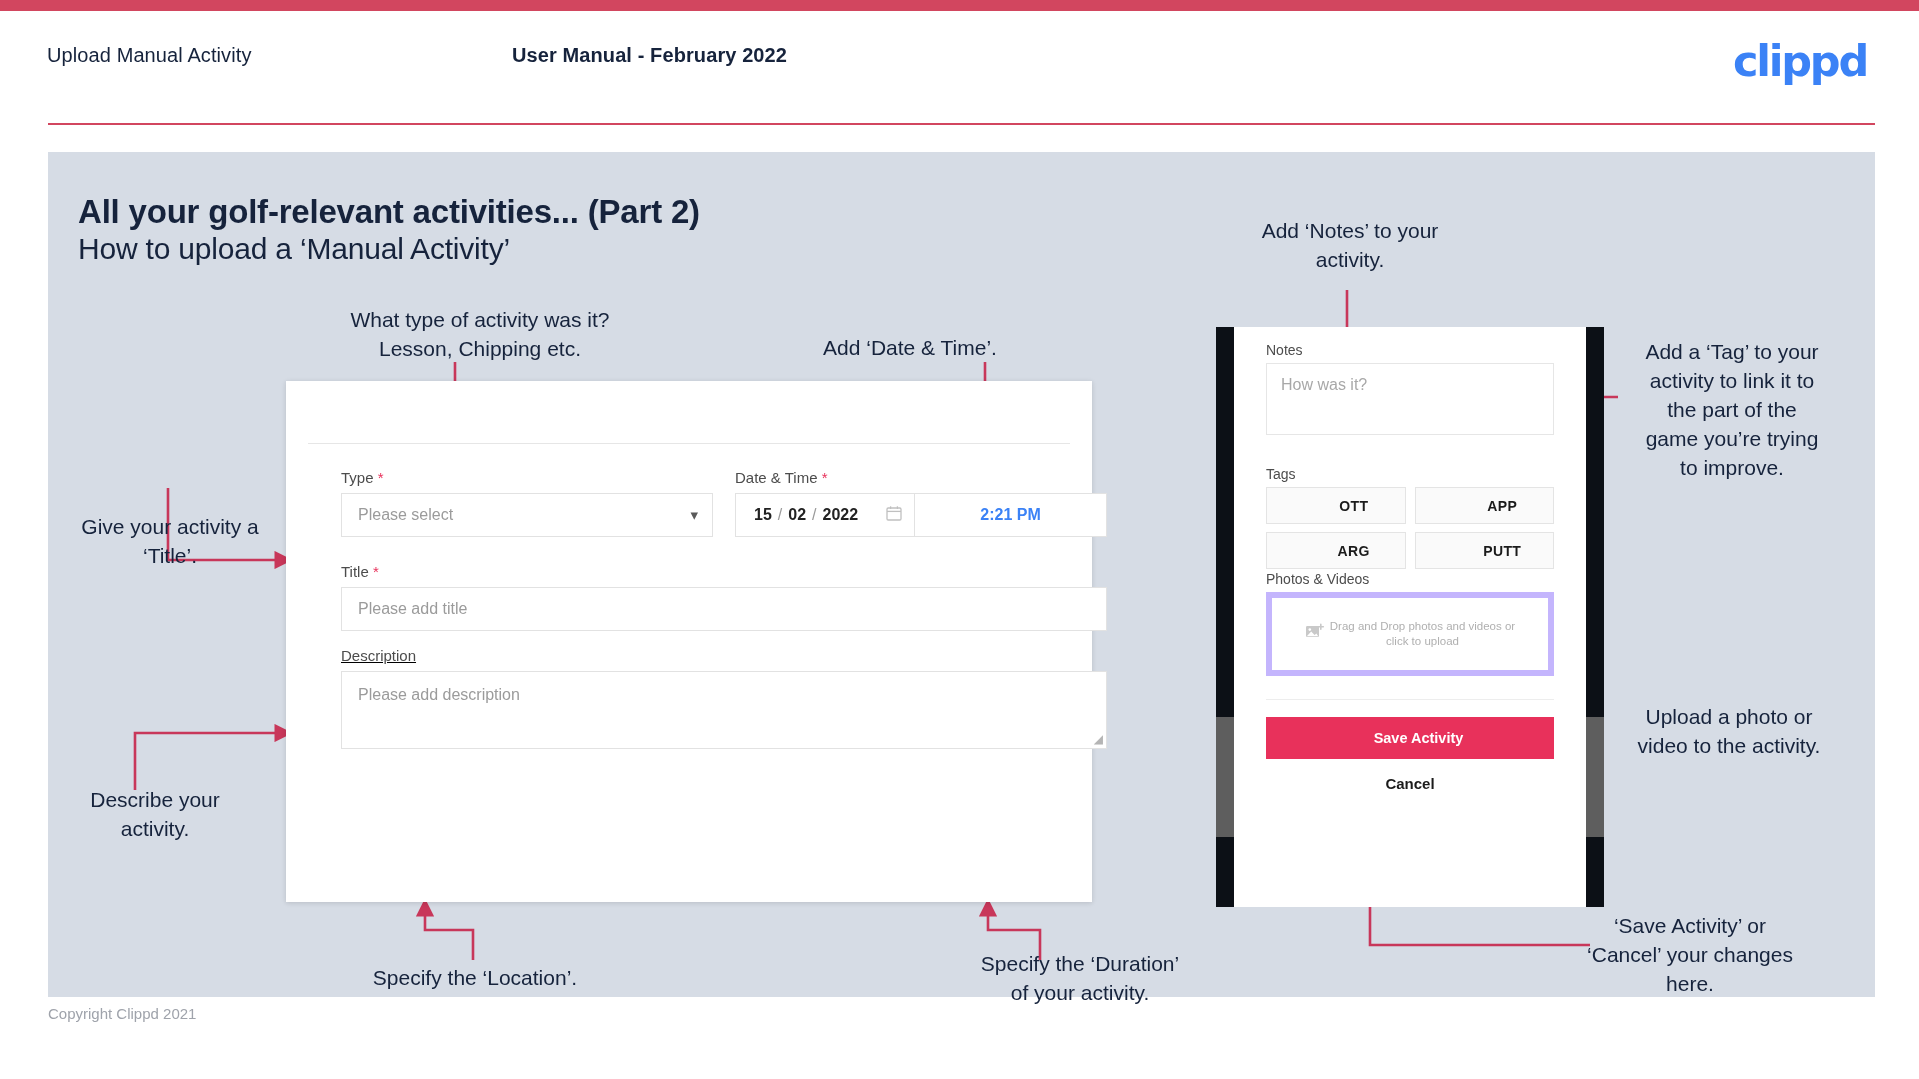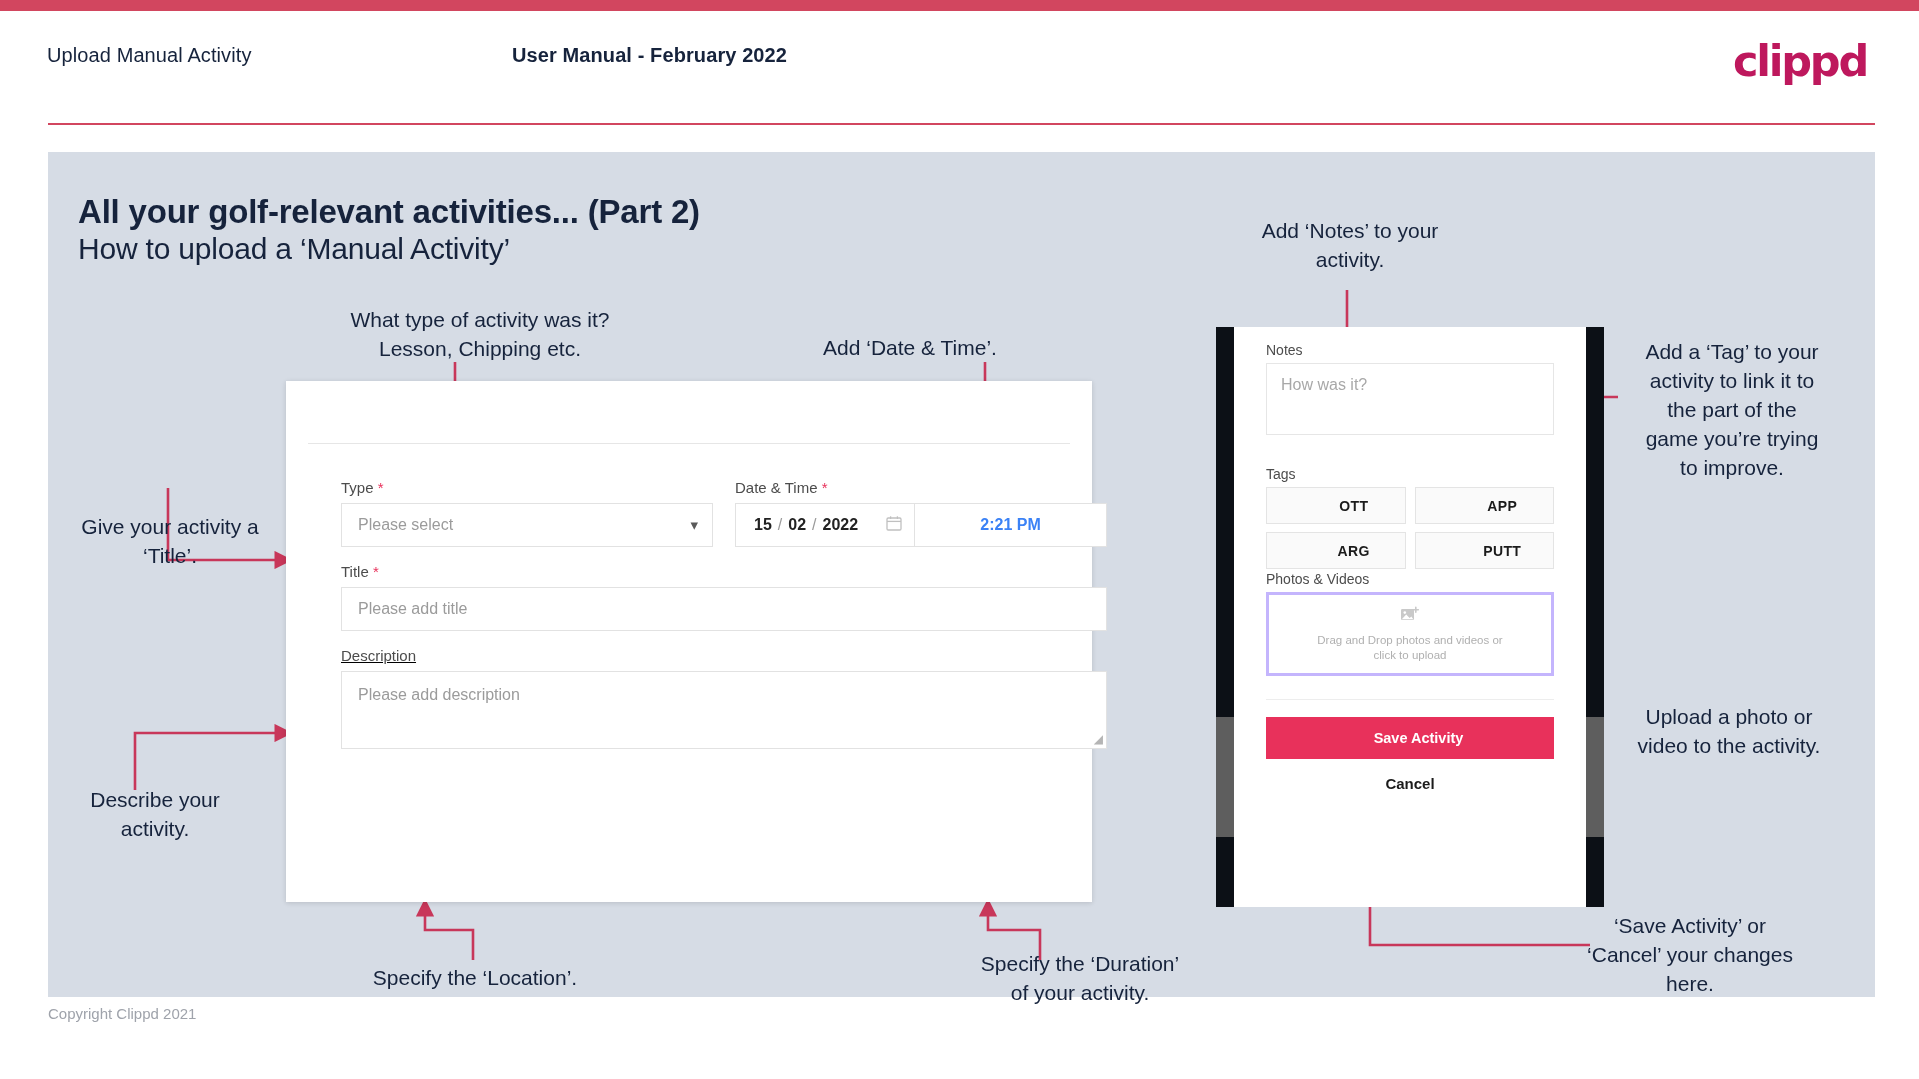--- a/index.html
+++ b/index.html
@@ -29,21 +29,21 @@
     letter-spacing: .1px;
   }
   .header-sub {
     position: absolute; left: 512px; top: 44px;
     font-size: 20px; color: #16233c; font-weight: 700;
     letter-spacing: .1px;
   }
   .logo {
     position: absolute; right: 52px; top: 40px;
     font-size: 43px; font-weight: 700;
-    color: #be185d;
+    color: #3b82f6;
     letter-spacing: -2.2px;
     font-family: "DejaVu Sans", sans-serif;
     line-height: 1;
   }
   .header-rule {
     position: absolute; left: 48px; top: 123px;
     width: 1827px; height: 2px;
     background: #d2465f;
   }
 
@@ -217,22 +217,22 @@
   .tag-btn {
     height: 37px; border: 1px solid #e4e4e4; background: #fafafa;
     display: flex; align-items: center; justify-content: center;
     font-size: 14px; font-weight: 700; color: #1b1b1b;
     letter-spacing: .4px;
     padding-left: 36px;
   }
   .dropzone {
     position: absolute; left: 32px; top: 265px;
     width: 288px; height: 84px;
-    border: 3px solid #c4b5fd; background: #fff;
-    display: flex; flex-direction: column;
+    border: 6px solid #c4b5fd; background: #fff;
+    display: flex; 
     align-items: center; justify-content: center;
     gap: 5px;
   }
   .dz-text {
     font-size: 11.5px; color: #b0b0b0; text-align: center; line-height: 15px;
   }
   .p-divider {
     position: absolute; left: 32px; top: 372px;
     width: 288px; height: 1px; background: #ededed;
   }
@@ -321,21 +321,21 @@
 
   <div class="anno" style="left:330px; top:963px; width:290px;">Specify the ‘Location’.</div>
 
   <div class="anno" style="left:955px; top:949px; width:250px;">Specify the ‘Duration’<br>of your activity.</div>
 
   <div class="anno" style="left:1560px; top:911px; width:260px;">‘Save Activity’ or<br>‘Cancel’ your changes<br>here.</div>
 
   <div class="dialog">
     <div class="dialog-divider"></div>
 
-    <div class="form-row" style="left:55px; top:98px;justify-content:space-between;">
+    <div class="form-row" style="left:55px; top:88px;justify-content:space-between;">
       <div class="col-left">
         <div class="field-label">
           <span>Type</span>
           <span class="req">*</span>
         </div>
         <div class="ctrl select-ctrl">
           <span class="ph">Please select</span>
           <span class="chev">▾</span>
         </div>
       </div>

